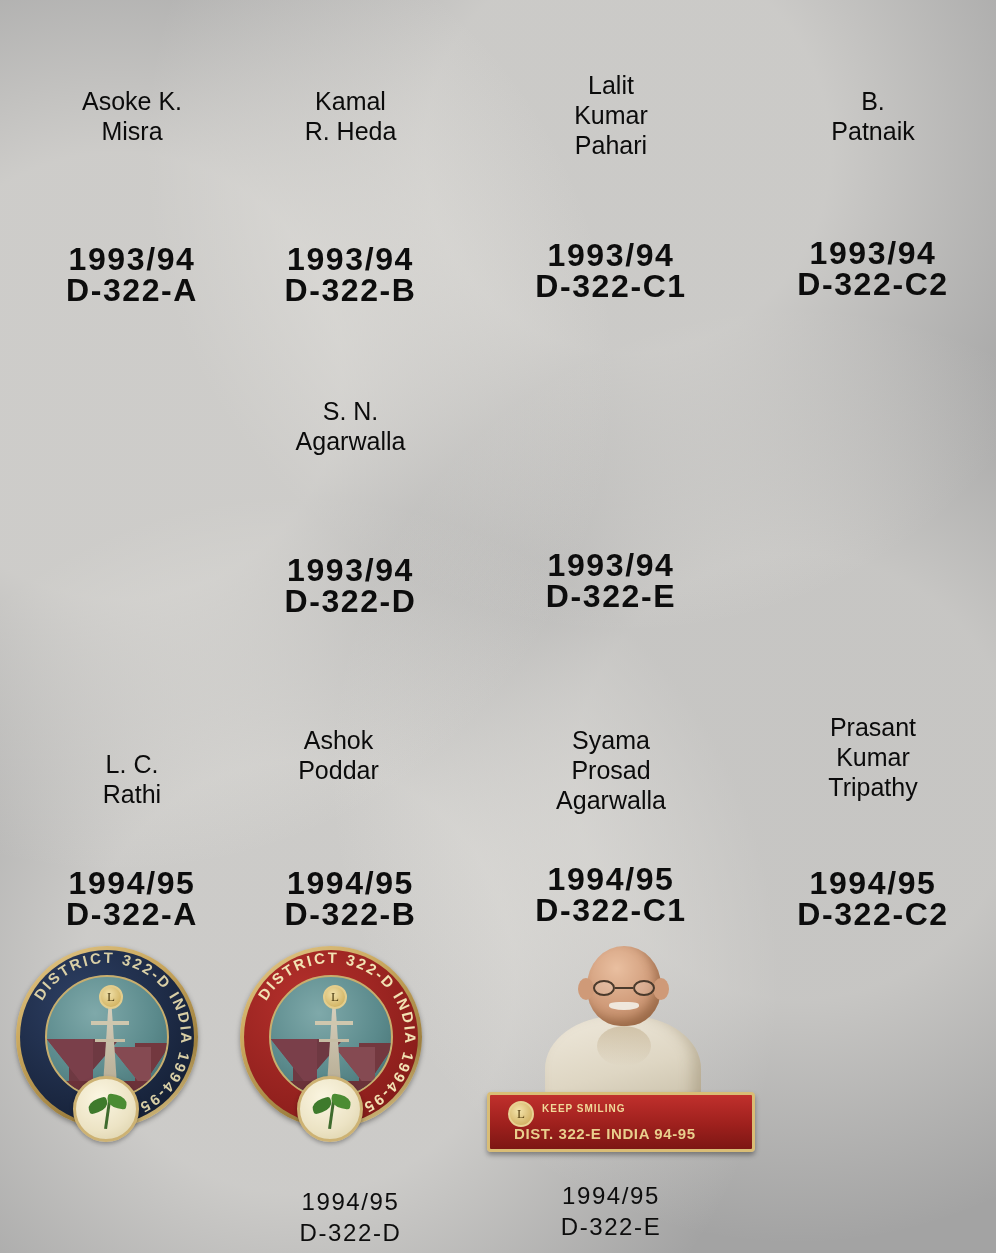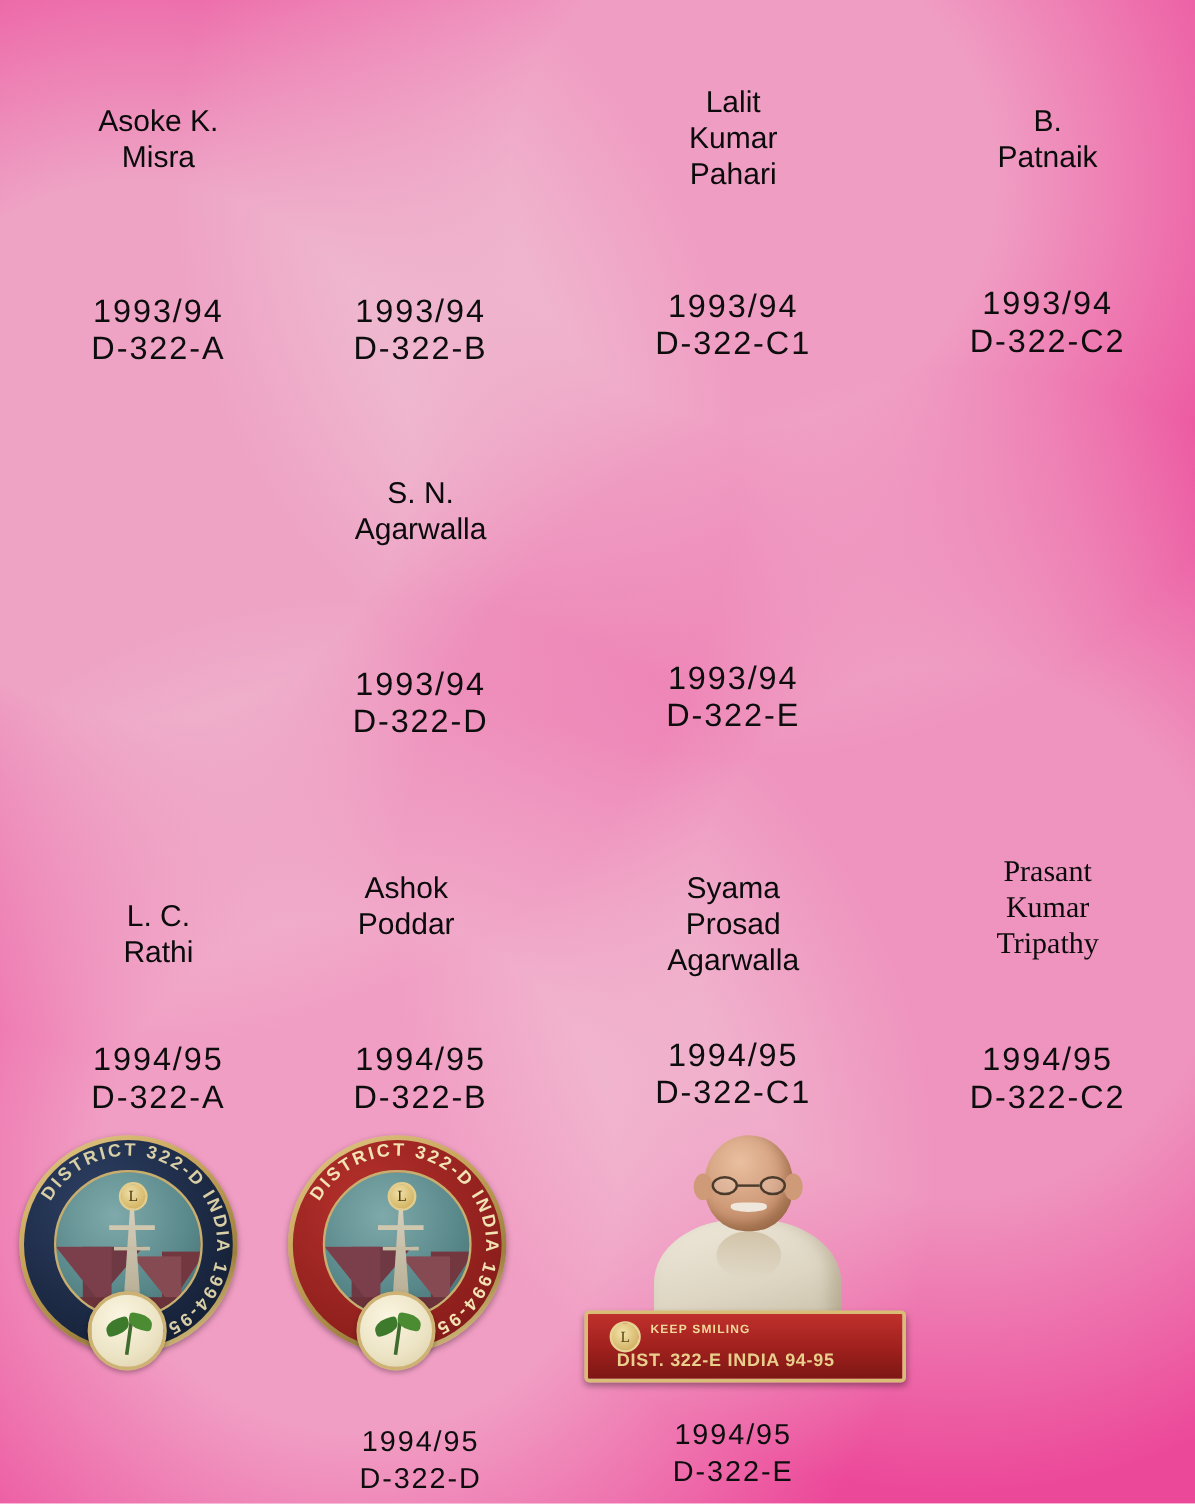--- a/index.html
+++ b/index.html
@@ -13,21 +13,21 @@
     position: relative;
     font-family: "Liberation Sans", sans-serif;
     color: #111111;
     overflow: hidden;
   }
 
   .page {
     position: relative;
     width: 996px;
     height: 1253px;
-    background: #ec4899;
+    background: #a3a3a3;
   }
 
   
   .page::before {
     content: "";
     position: absolute;
     inset: 0;
     background:
       radial-gradient(circle at 12% 30%, rgba(240,238,233,0.55) 0 18%, rgba(255,255,255,0) 40%),
       radial-gradient(circle at 63% 12%, rgba(243,241,236,0.5) 0 16%, rgba(255,255,255,0) 38%),
@@ -40,25 +40,26 @@
     position: absolute;
     text-align: center;
   }
   .pname {
     font-size: 25px;
     line-height: 30px;
     color: #0b0b0b;
     white-space: pre-line;
   }
   .pcode {
-    font-size: 27px;
+    font-size: 32px;
     line-height: 31px;
     letter-spacing: 1.6px;
     color: #0d0d0d;
     white-space: pre-line;
+    font-weight: bold;
   }
   .pcode-below {
     position: absolute;
     text-align: center;
     font-size: 24px;
     line-height: 31px;
     letter-spacing: 1.6px;
     color: #0d0d0d;
     white-space: pre-line;
   }
@@ -315,20 +316,24 @@
 
   <div class="cell" style="left:22px; top:86px; width:220px;">
     <div class="pname">Asoke K.
 Misra</div>
   </div>
   <div class="cell" style="left:22px; top:244px; width:220px;">
     <div class="pcode">1993/94
 D-322-A</div>
   </div>
 
+  <div class="cell" style="left:243px; top:86px; width:215px;">
+    <div class="pname">Kamal
+R. Heda</div>
+  </div>
   <div class="cell" style="left:243px; top:244px; width:215px;">
     <div class="pcode">1993/94
 D-322-B</div>
   </div>
 
   <div class="cell" style="left:496px; top:70px; width:230px;">
     <div class="pname">Lalit
 Kumar
 Pahari</div>
   </div>
@@ -381,21 +386,21 @@
   <div class="cell" style="left:496px; top:725px; width:230px;">
     <div class="pname">Syama
 Prosad
 Agarwalla</div>
   </div>
   <div class="cell" style="left:496px; top:864px; width:230px;">
     <div class="pcode">1994/95
 D-322-C1</div>
   </div>
 
-  <div class="cell" style="left:762px; top:712px; width:222px;font-family:Liberation Serif, serif;">
+  <div class="cell" style="left:762px; top:712px; width:222px;">
     <div class="pname">Prasant
 Kumar
 Tripathy</div>
   </div>
   <div class="cell" style="left:762px; top:868px; width:222px;">
     <div class="pcode">1994/95
 D-322-C2</div>
   </div>
 
   <div class="pin" style="left:16px; top:946px;">

